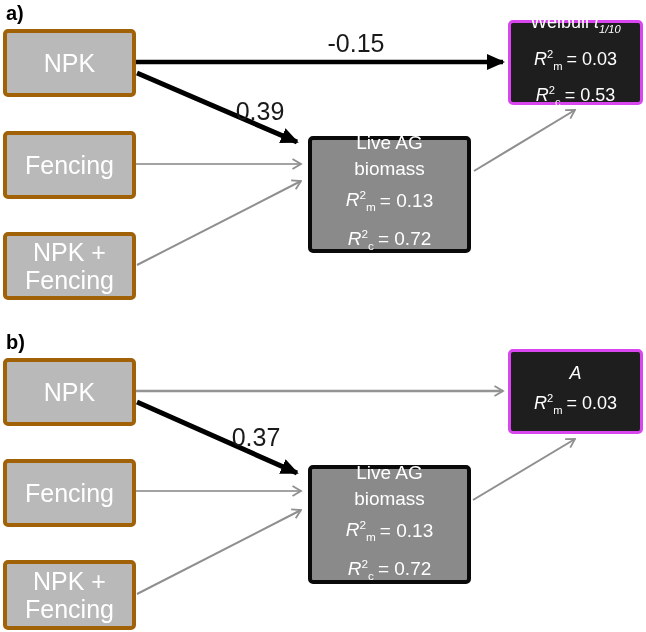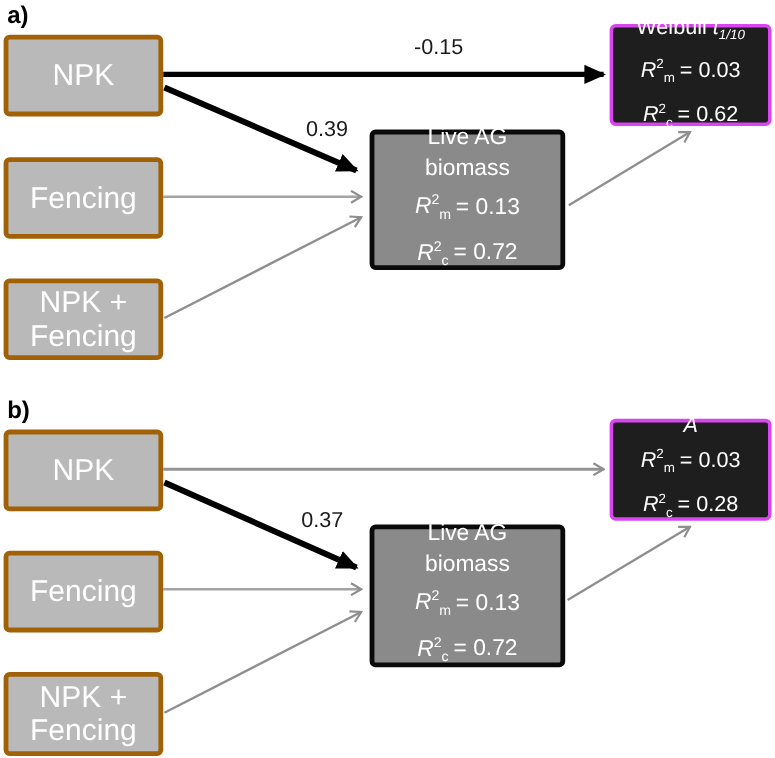--- a/index.html
+++ b/index.html
@@ -36,20 +36,21 @@
   .predictor {
     background: #b9b9b9;
     border: 4px solid #a16207;
     font-size: 25px;
     line-height: 1.12;
   }
   .mediator {
     background: #8a8a8a;
     border: 4px solid #0a0a0a;
     font-size: 19px;
+    margin-top: 28px;
   }
   .mediator .bline { line-height: 26px; }
   .outcome {
     background: #1e1e1e;
     border: 3px solid #d946ef;
     font-size: 18px;
   }
   .outcome .bline { line-height: 25px; }
 
   
@@ -61,24 +62,24 @@
 
   
   #npk-b      { left: 3px;   top: 358px; width: 133px; height: 68px; }
   #fencing-b  { left: 3px;   top: 459px; width: 133px; height: 68px; }
   #npkf-b     { left: 3px;   top: 560px; width: 133px; height: 70px; }
   #med-b      { left: 308px; top: 437px; width: 163px; height: 119px; }
   #out-b      { left: 508px; top: 349px; width: 135px; height: 85px; }
 
   .coef {
     position: absolute;
-    font-size: 18px;
+    font-size: 25px;
     color: #1a1a1a;
     width: 60px;
-    text-align: right;
+    text-align: center;
   }
   #coef-a-direct { left: 326px; top: 29px; }
   #coef-a-med    { left: 230px; top: 97px; }
   #coef-b-med    { left: 226px; top: 423px; }
 
   .box sup { font-size: 62%; vertical-align: super; }
   .box sub { font-size: 62%; vertical-align: sub; }
   .ri { font-style: italic; }
   .it { font-style: italic; }
   .eq { margin-left: 4px; text-align: center; }
@@ -126,21 +127,21 @@
   <div class="box mediator" id="med-a">
     <div class="bline">Live AG</div>
     <div class="bline">biomass</div>
     <div class="bline"><span class="ri">R</span><sup>2</sup><sub>m</sub><span class="eq">= 0.13</span></div>
     <div class="bline"><span class="ri">R</span><sup>2</sup><sub>c</sub><span class="eq">= 0.72</span></div>
   </div>
 
   <div class="box outcome" id="out-a">
     <div class="bline"><span>Weibull </span><span class="it">t</span><sub class="it">1/10</sub></div>
     <div class="bline"><span class="ri">R</span><sup>2</sup><sub>m</sub><span class="eq">= 0.03</span></div>
-    <div class="bline"><span class="ri">R</span><sup>2</sup><sub>c</sub><span class="eq">= 0.62</span></div>
+    <div class="bline"><span class="ri">R</span><sup>2</sup><sub>c</sub><span class="eq">= 0.53</span></div>
   </div>
 
   <div class="coef" id="coef-a-direct">-0.15</div>
   <div class="coef" id="coef-a-med">0.39</div>
 
   <div class="panel-label" id="plabel-b">b)</div>
 
   <div class="box predictor" id="npk-b">
     <span>NPK</span>
   </div>
@@ -154,18 +155,17 @@
   <div class="box mediator" id="med-b">
     <div class="bline">Live AG</div>
     <div class="bline">biomass</div>
     <div class="bline"><span class="ri">R</span><sup>2</sup><sub>m</sub><span class="eq">= 0.13</span></div>
     <div class="bline"><span class="ri">R</span><sup>2</sup><sub>c</sub><span class="eq">= 0.72</span></div>
   </div>
 
   <div class="box outcome" id="out-b">
     <div class="bline"><span class="it">A</span></div>
     <div class="bline"><span class="ri">R</span><sup>2</sup><sub>m</sub><span class="eq">= 0.03</span></div>
-    <div class="bline"><span class="ri">R</span><sup>2</sup><sub>c</sub><span class="eq">= 0.28</span></div>
   </div>
 
   <div class="coef" id="coef-b-med">0.37</div>
 
 </div>
 
 </body></html>

